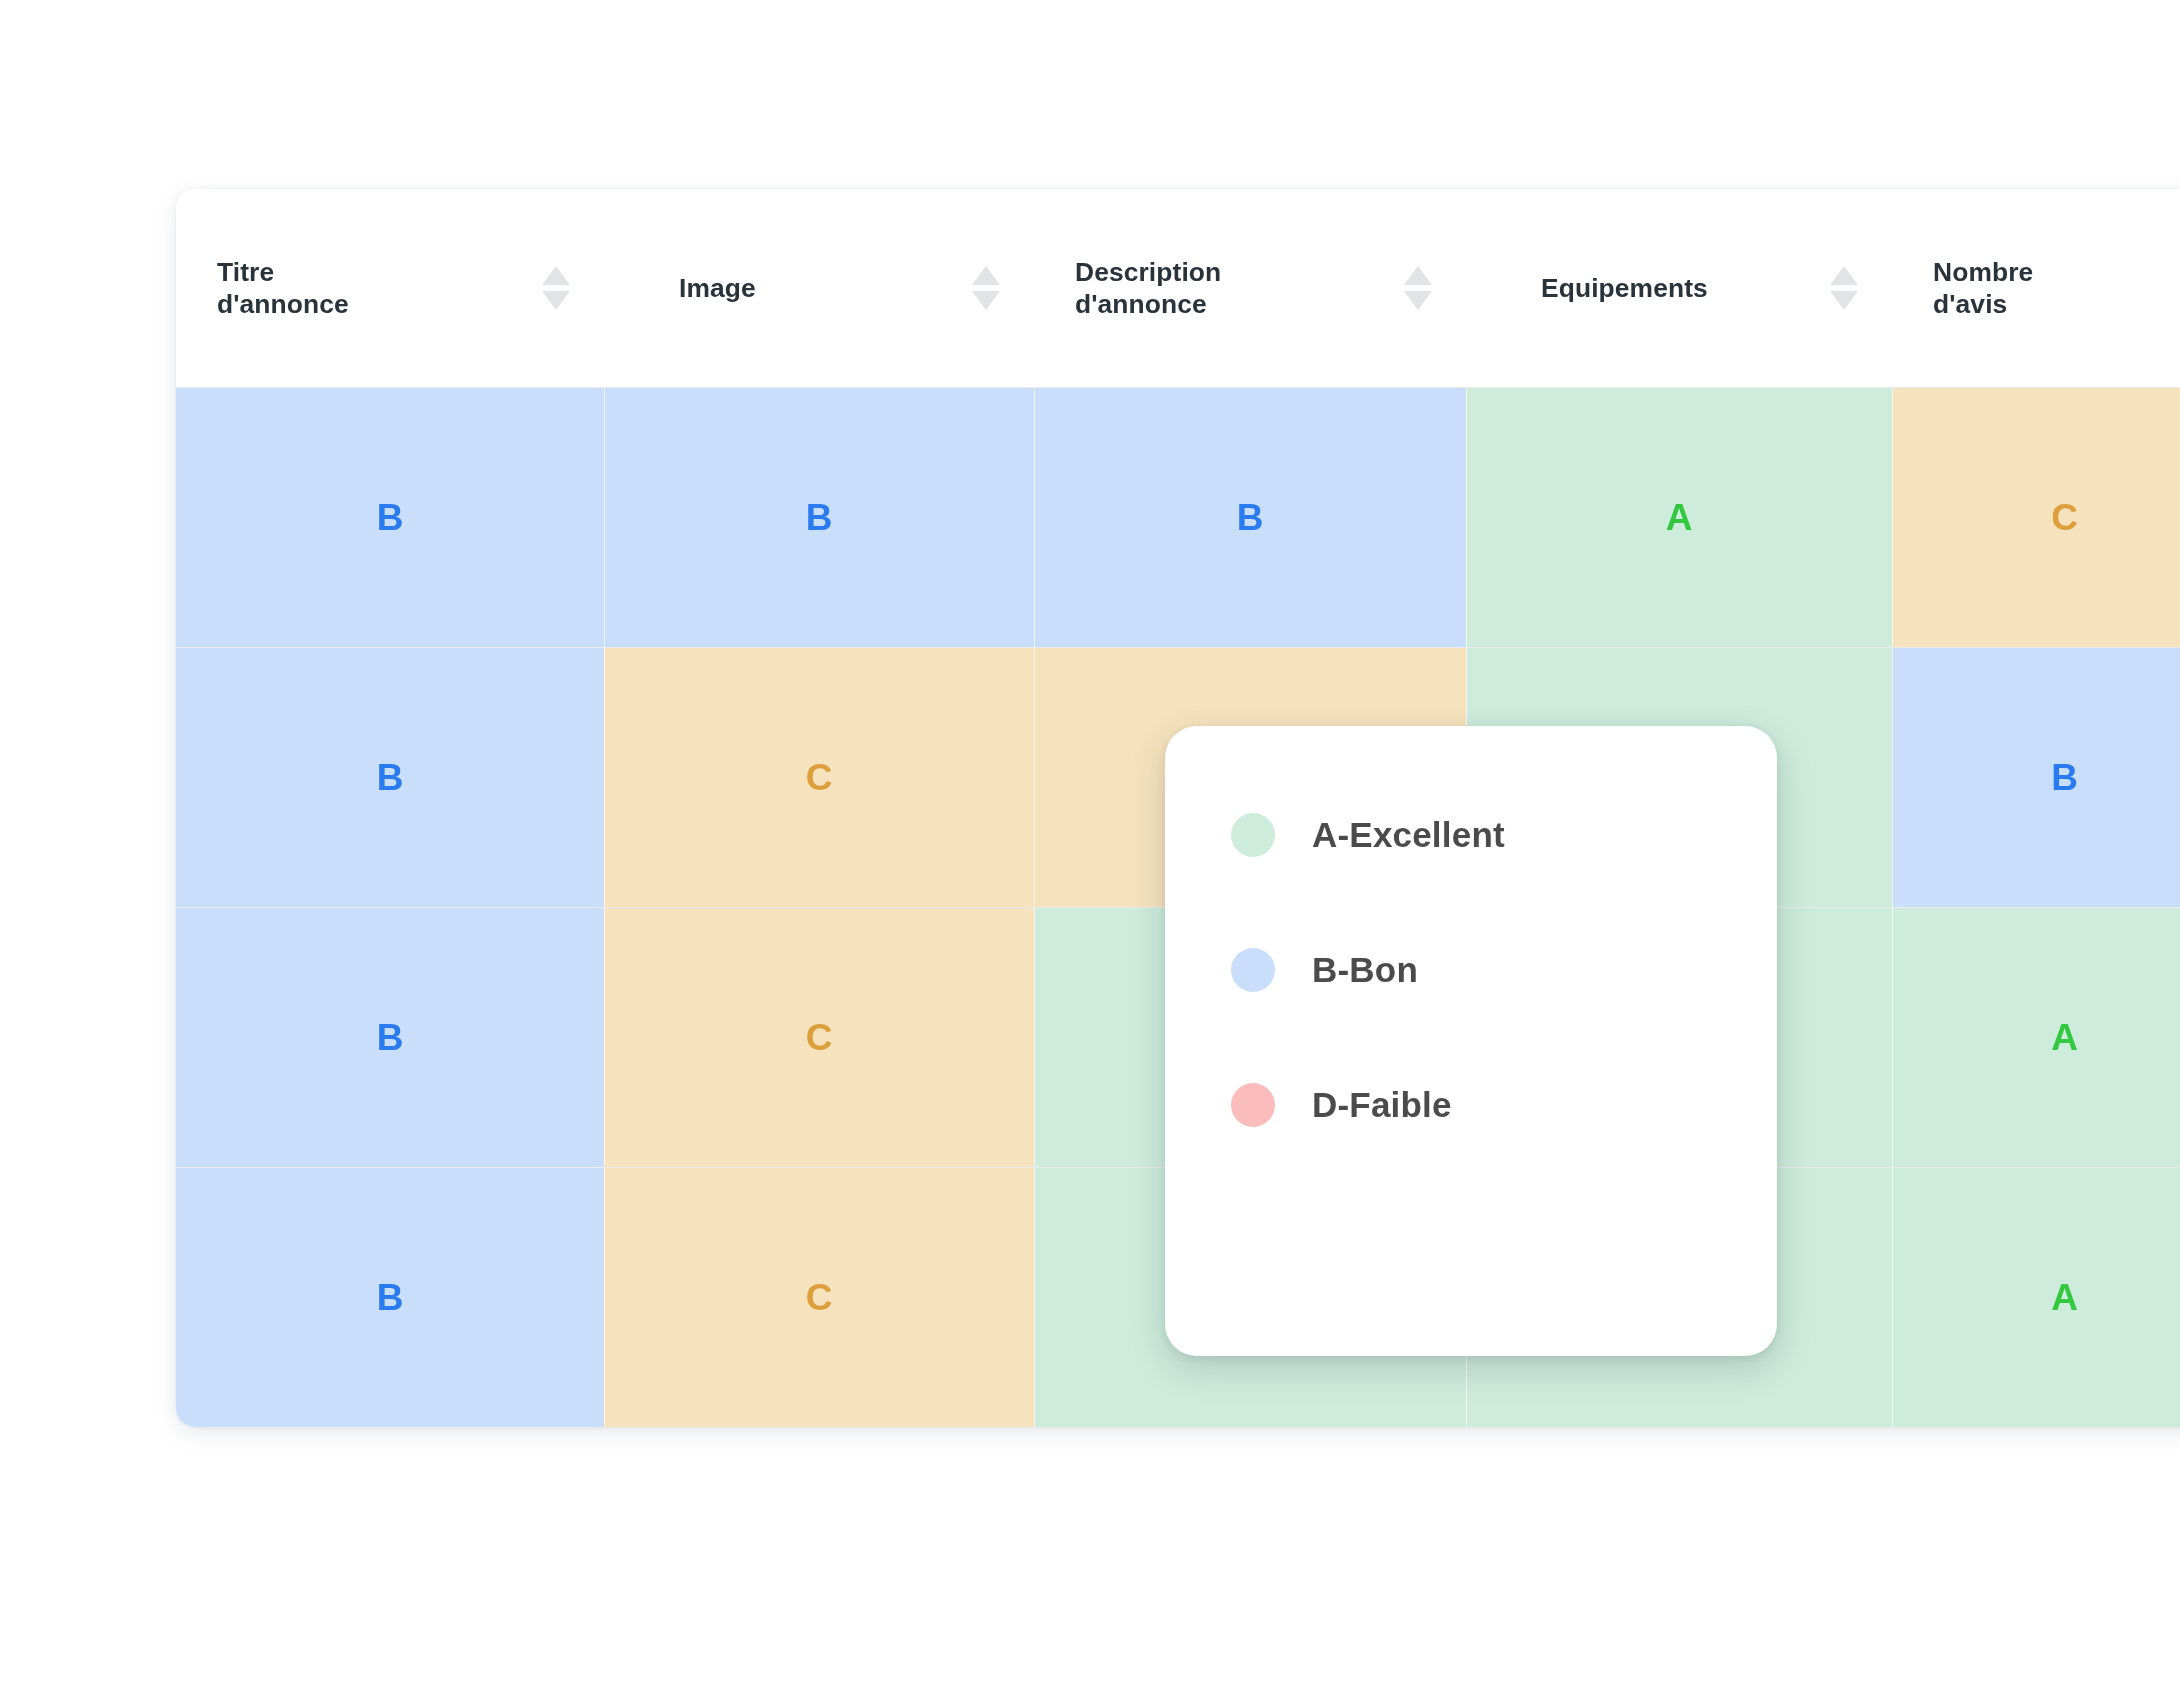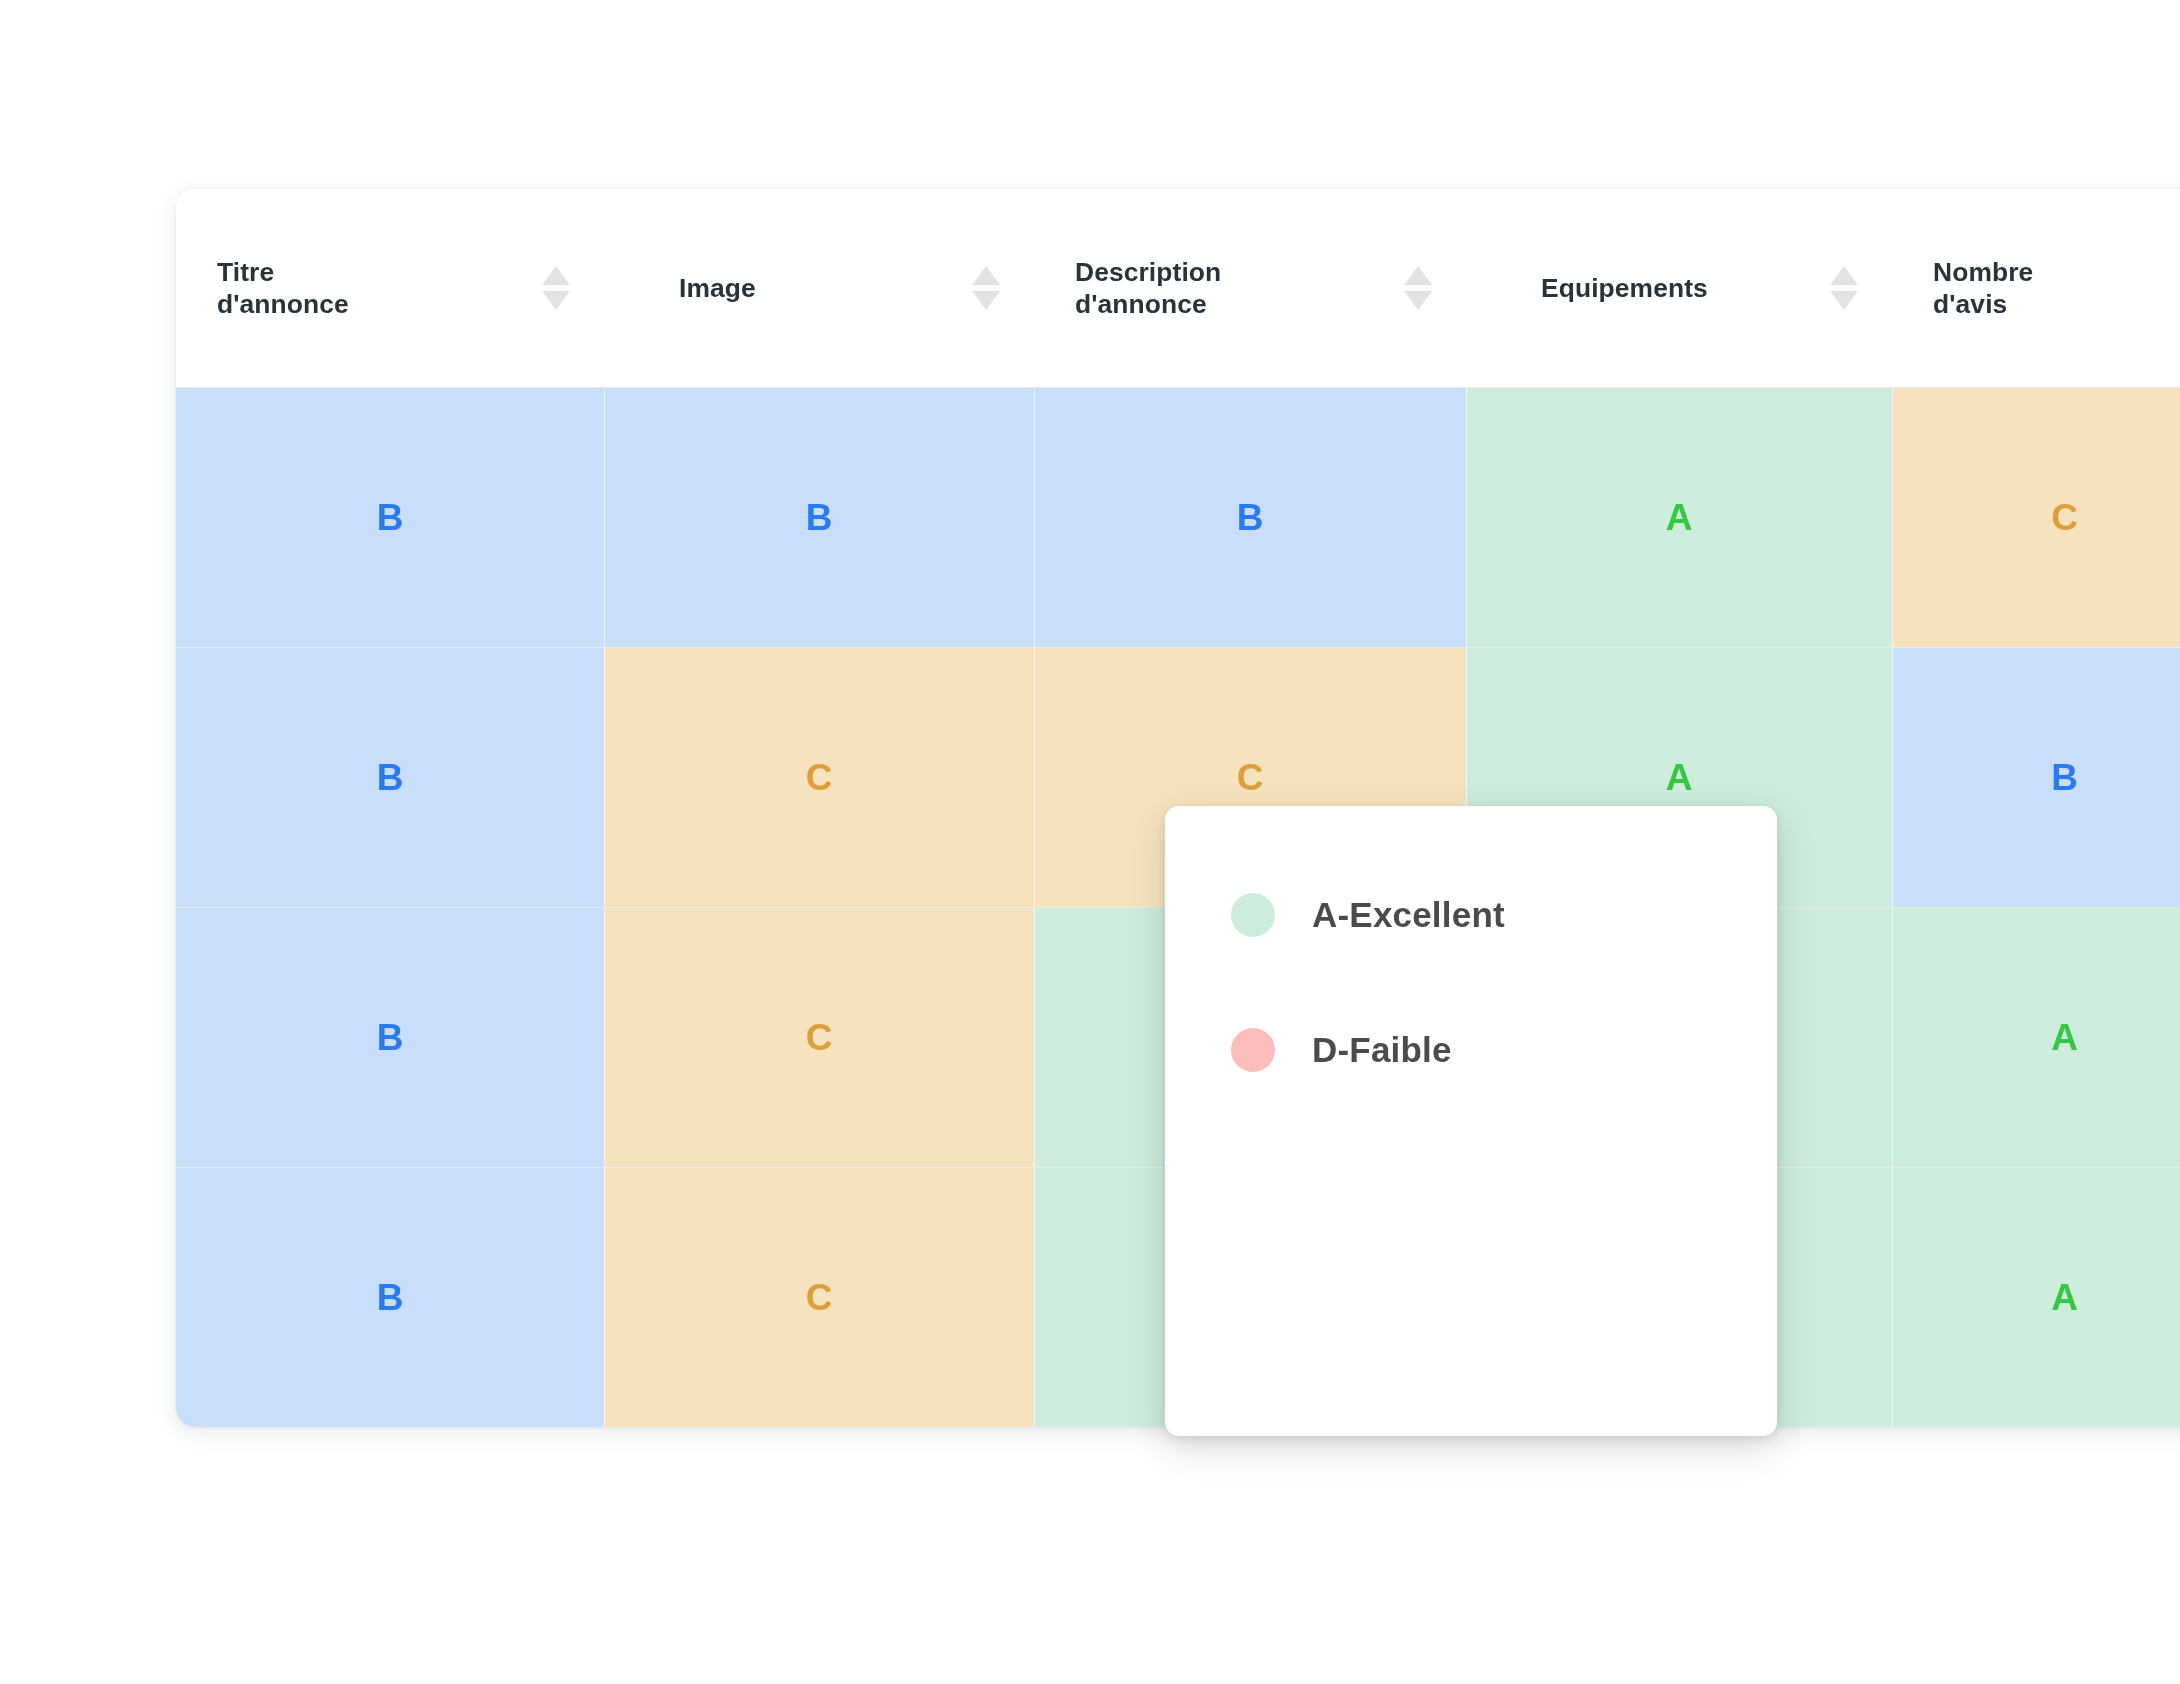--- a/index.html
+++ b/index.html
@@ -122,25 +122,25 @@
   .th.c4 { width: 345px; }
 
   
   .th.c1 .th-label,
   .th.c3 .th-label { padding-left: 34px; }
 
   
   .legend-card {
     position: absolute;
     left: 1165px;
-    top: 806px;
+    top: 726px;
     width: 612px;
     height: 630px;
     background: #ffffff;
-    border-radius: 14px;
+    border-radius: 32px;
     box-shadow: 0 12px 37px rgba(20,32,46,.16), 0 2.6px 8.5px rgba(20,32,46,.08);
     padding: 63px 0 0 66px;
   }
 
   .legend-item {
     display: flex;
     align-items: center;
     height: 92px;
     margin-bottom: 43px;
   }
@@ -248,20 +248,24 @@
     </div>
   </div>
 
   <div class="legend-card">
 
     <div class="legend-item">
       <span class="legend-dot" style="background:#cdecdb"></span>
       <span class="legend-label">A-Excellent</span>
     </div>
 
+    <div class="legend-item">
+      <span class="legend-dot" style="background:#c9deFA"></span>
+      <span class="legend-label">B-Bon</span>
+    </div>
 
 
     <div class="legend-item">
       <span class="legend-dot" style="background:#fbbcbc"></span>
       <span class="legend-label">D-Faible</span>
     </div>
 
   </div>
 
 </div>

